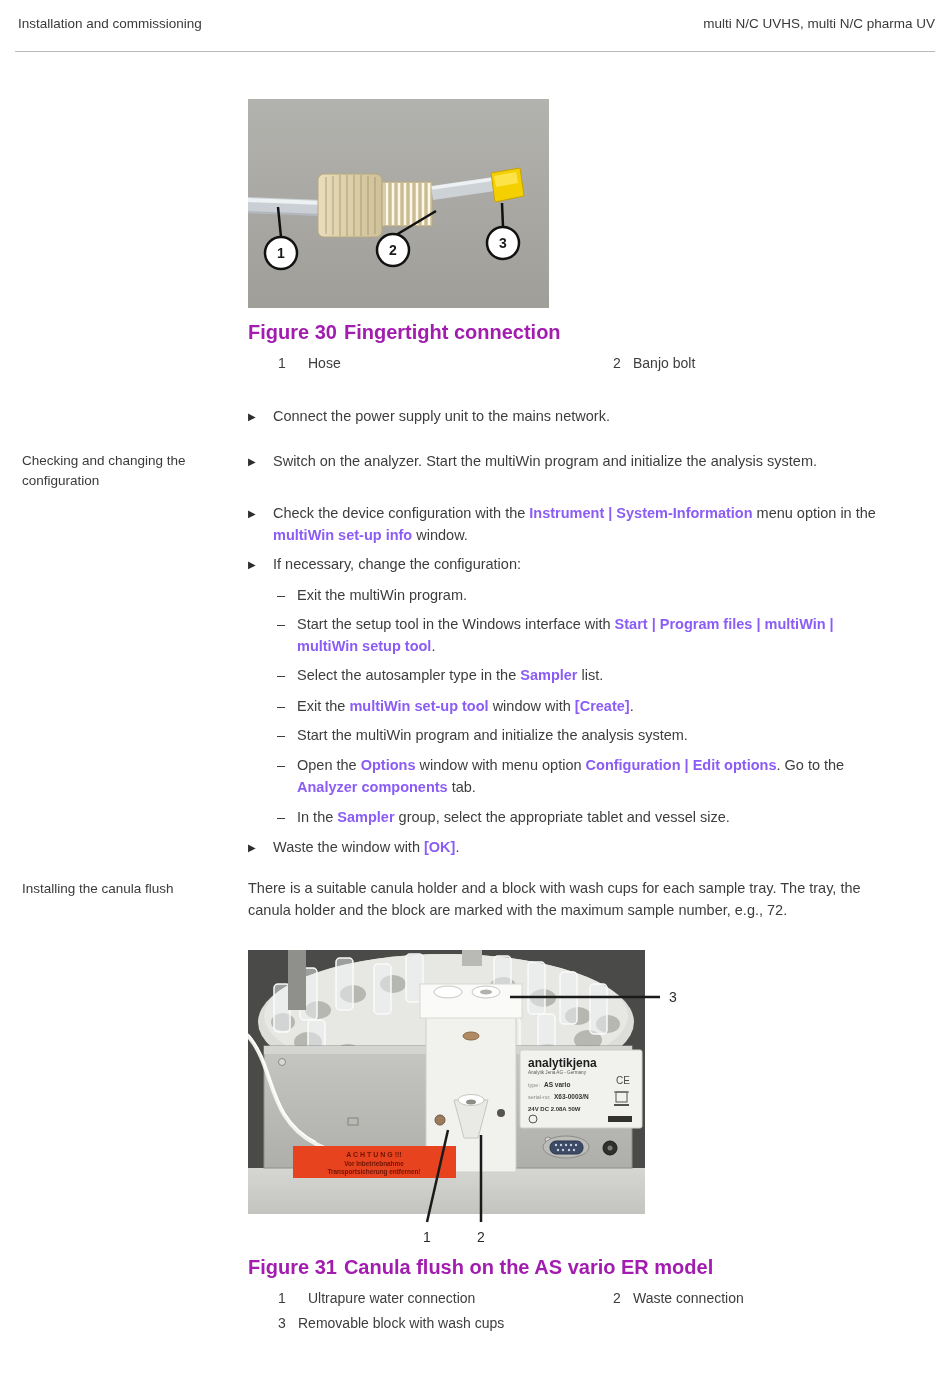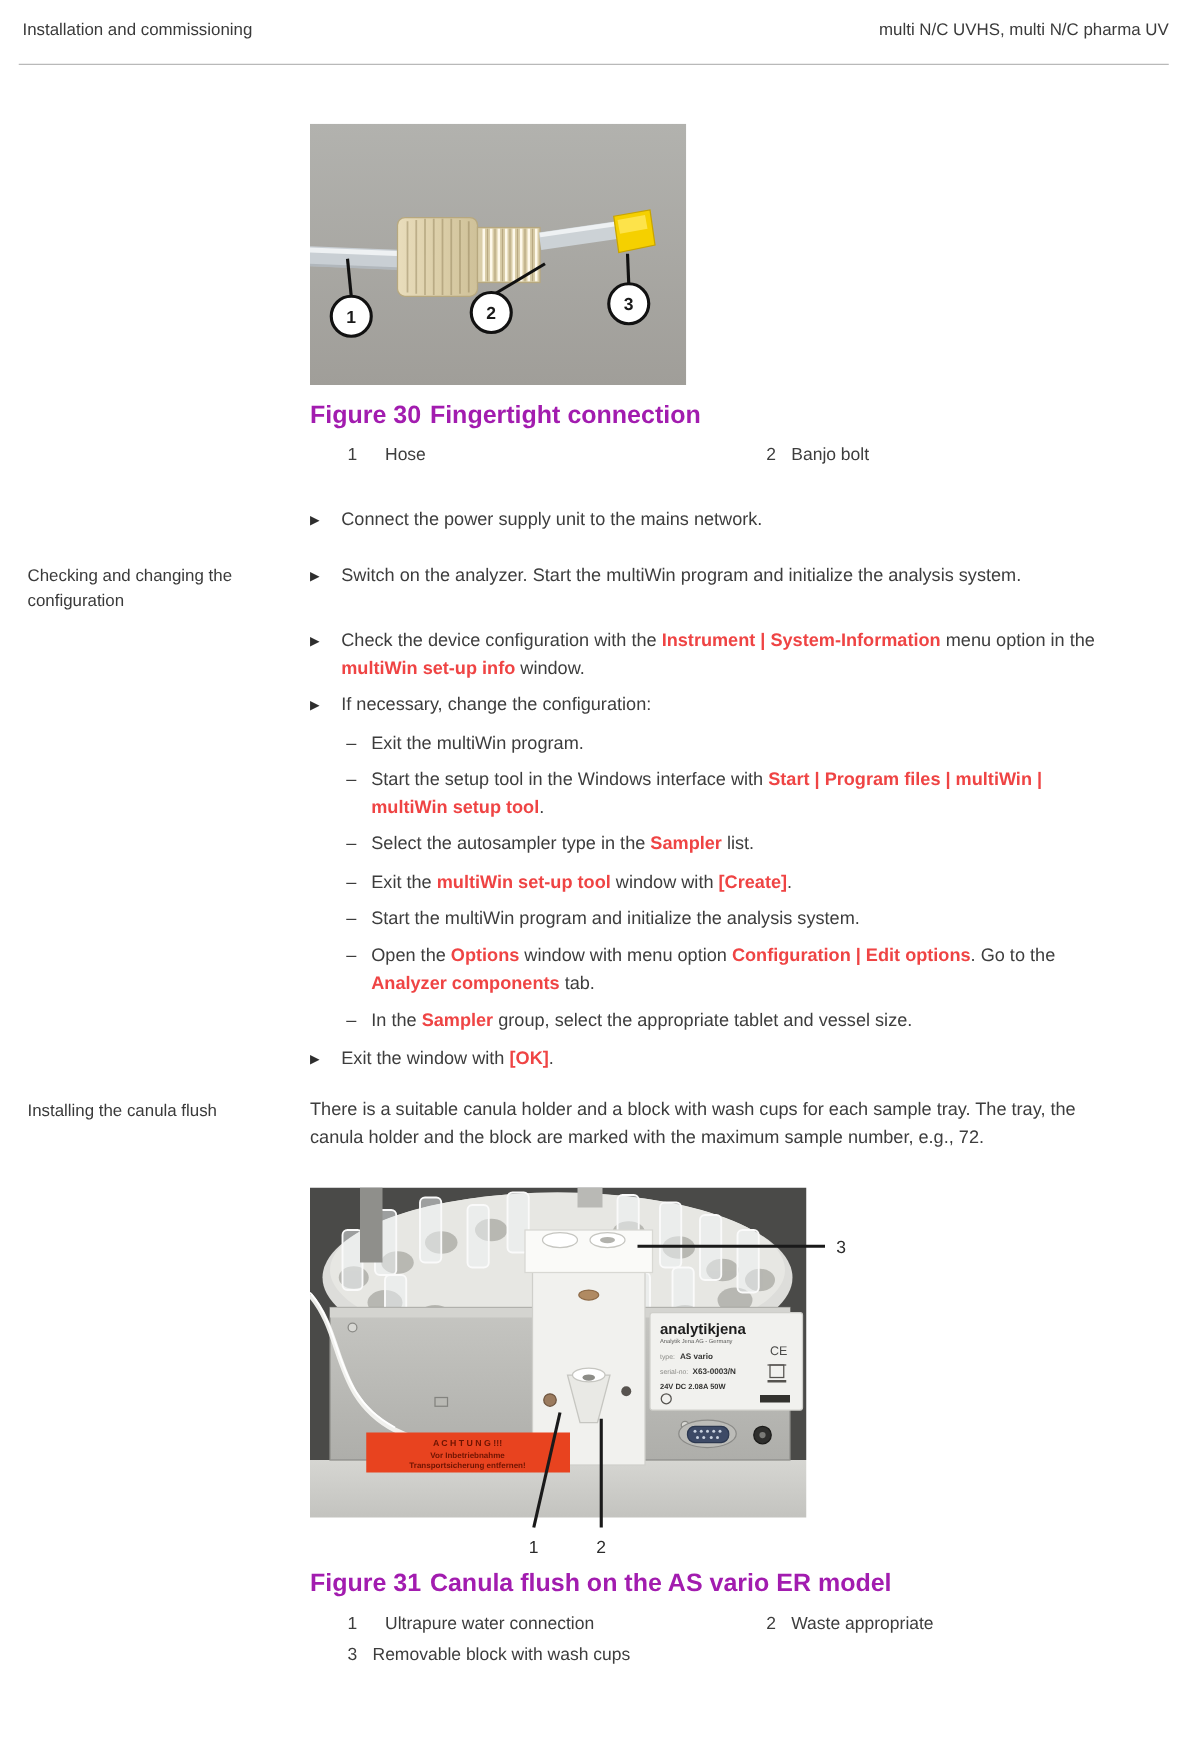--- a/index.html
+++ b/index.html
@@ -12,21 +12,21 @@
   .caption .cap-gap{display:inline-block;width:7px;}
   .legend-row{font-size:14px;color:#3d3d3d;line-height:25px;white-space:nowrap;}
   .legend-row .n{display:inline-block;width:20px;}
   .legend-row .l1{display:inline-block;width:305px;margin-left:10px;}
   .legend-row .n2{display:inline-block;width:20px;}
   .step{font-size:14.5px;line-height:22px;}
   .step .marker{position:absolute;left:0;top:1px;font-size:10px;color:#2e2e2e;}
   .step .dashmark{position:absolute;left:0;top:0;font-size:14.5px;color:#3d3d3d;}
   .step .txt{margin-left:25px;width:612px;}
   .substep .txt{margin-left:20px;width:580px;}
-  b{font-weight:bold;color:#ef4444;}
+  b{font-weight:bold;color:#8b5cf6;}
   .margin-note{left:22px;width:215px;font-size:13.5px;line-height:20px;color:#3a3a3a;}
   .para{font-size:14.5px;line-height:22px;width:640px;}
   .pagenum{font-size:18px;color:#3a3a3a;}
   svg text{font-family:"Liberation Sans",sans-serif;}
 </style>
 </head>
 <body>
 
 <div class="page">
 
@@ -167,21 +167,21 @@
     <span class="dashmark">–</span>
     <div class="txt"><span>Open the </span><b>Options</b><span> window with menu option </span><b>Configuration | Edit options</b><span>. Go to the </span><b>Analyzer components</b><span> tab.</span></div>
   </div>
   <div class="abs step substep" style="left:277px;top:806px;">
     <span class="dashmark">–</span>
     <div class="txt"><span>In the </span><b>Sampler</b><span> group, select the appropriate tablet and vessel size.</span></div>
   </div>
 
   <div class="abs step" style="left:248px;top:836px;">
     <span class="marker">▶</span>
-    <div class="txt"><span>Exit the window with </span><b>[OK]</b><span>.</span></div>
+    <div class="txt"><span>Waste the window with </span><b>[OK]</b><span>.</span></div>
   </div>
 
   <div class="abs margin-note" style="top:879px;">Installing the canula flush</div>
   <div class="abs para" style="left:248px;top:877px;">There is a suitable canula holder and a block with wash cups for each sample tray. The tray, the canula holder and the block are marked with the maximum sample number, e.g., 72.</div>
 
   <svg class="abs" style="left:248px;top:950px;" width="460" height="300" viewBox="0 0 460 300">
     <defs>
       <linearGradient id="gbox" x1="0" y1="0" x2="0" y2="1">
         <stop offset="0" stop-color="#c6c6c2"></stop>
           <stop offset="1" stop-color="#aeaeaa"></stop>
@@ -320,21 +320,21 @@
     <text x="421" y="52" font-size="14" fill="#2b2b2b">3</text>
     <text x="179" y="292" text-anchor="middle" font-size="14" fill="#2b2b2b">1</text>
     <text x="233" y="292" text-anchor="middle" font-size="14" fill="#2b2b2b">2</text>
   </svg>
 
   <div class="abs caption" style="left:248px;top:1256px;">
     <span>Figure 31</span><span class="cap-gap"></span><span>Canula flush on the AS vario ER model</span>
   </div>
   <div class="abs" style="left:278px;top:1286px;">
     <div class="legend-row">
-      <span class="n">1</span><span class="l1">Ultrapure water connection</span><span class="n2">2</span><span>Waste appropriate</span>
+      <span class="n">1</span><span class="l1">Ultrapure water connection</span><span class="n2">2</span><span>Waste connection</span>
     </div>
     <div class="legend-row">
       <span class="n">3</span><span>Removable block with wash cups</span>
     </div>
   </div>
 
   <div class="abs pagenum" style="left:18px;top:1370px;">50</div>
   <div class="abs rule" style="left:15px;width:920px;top:1392px;background:#e4e4e4;"></div>
 
 </div>

